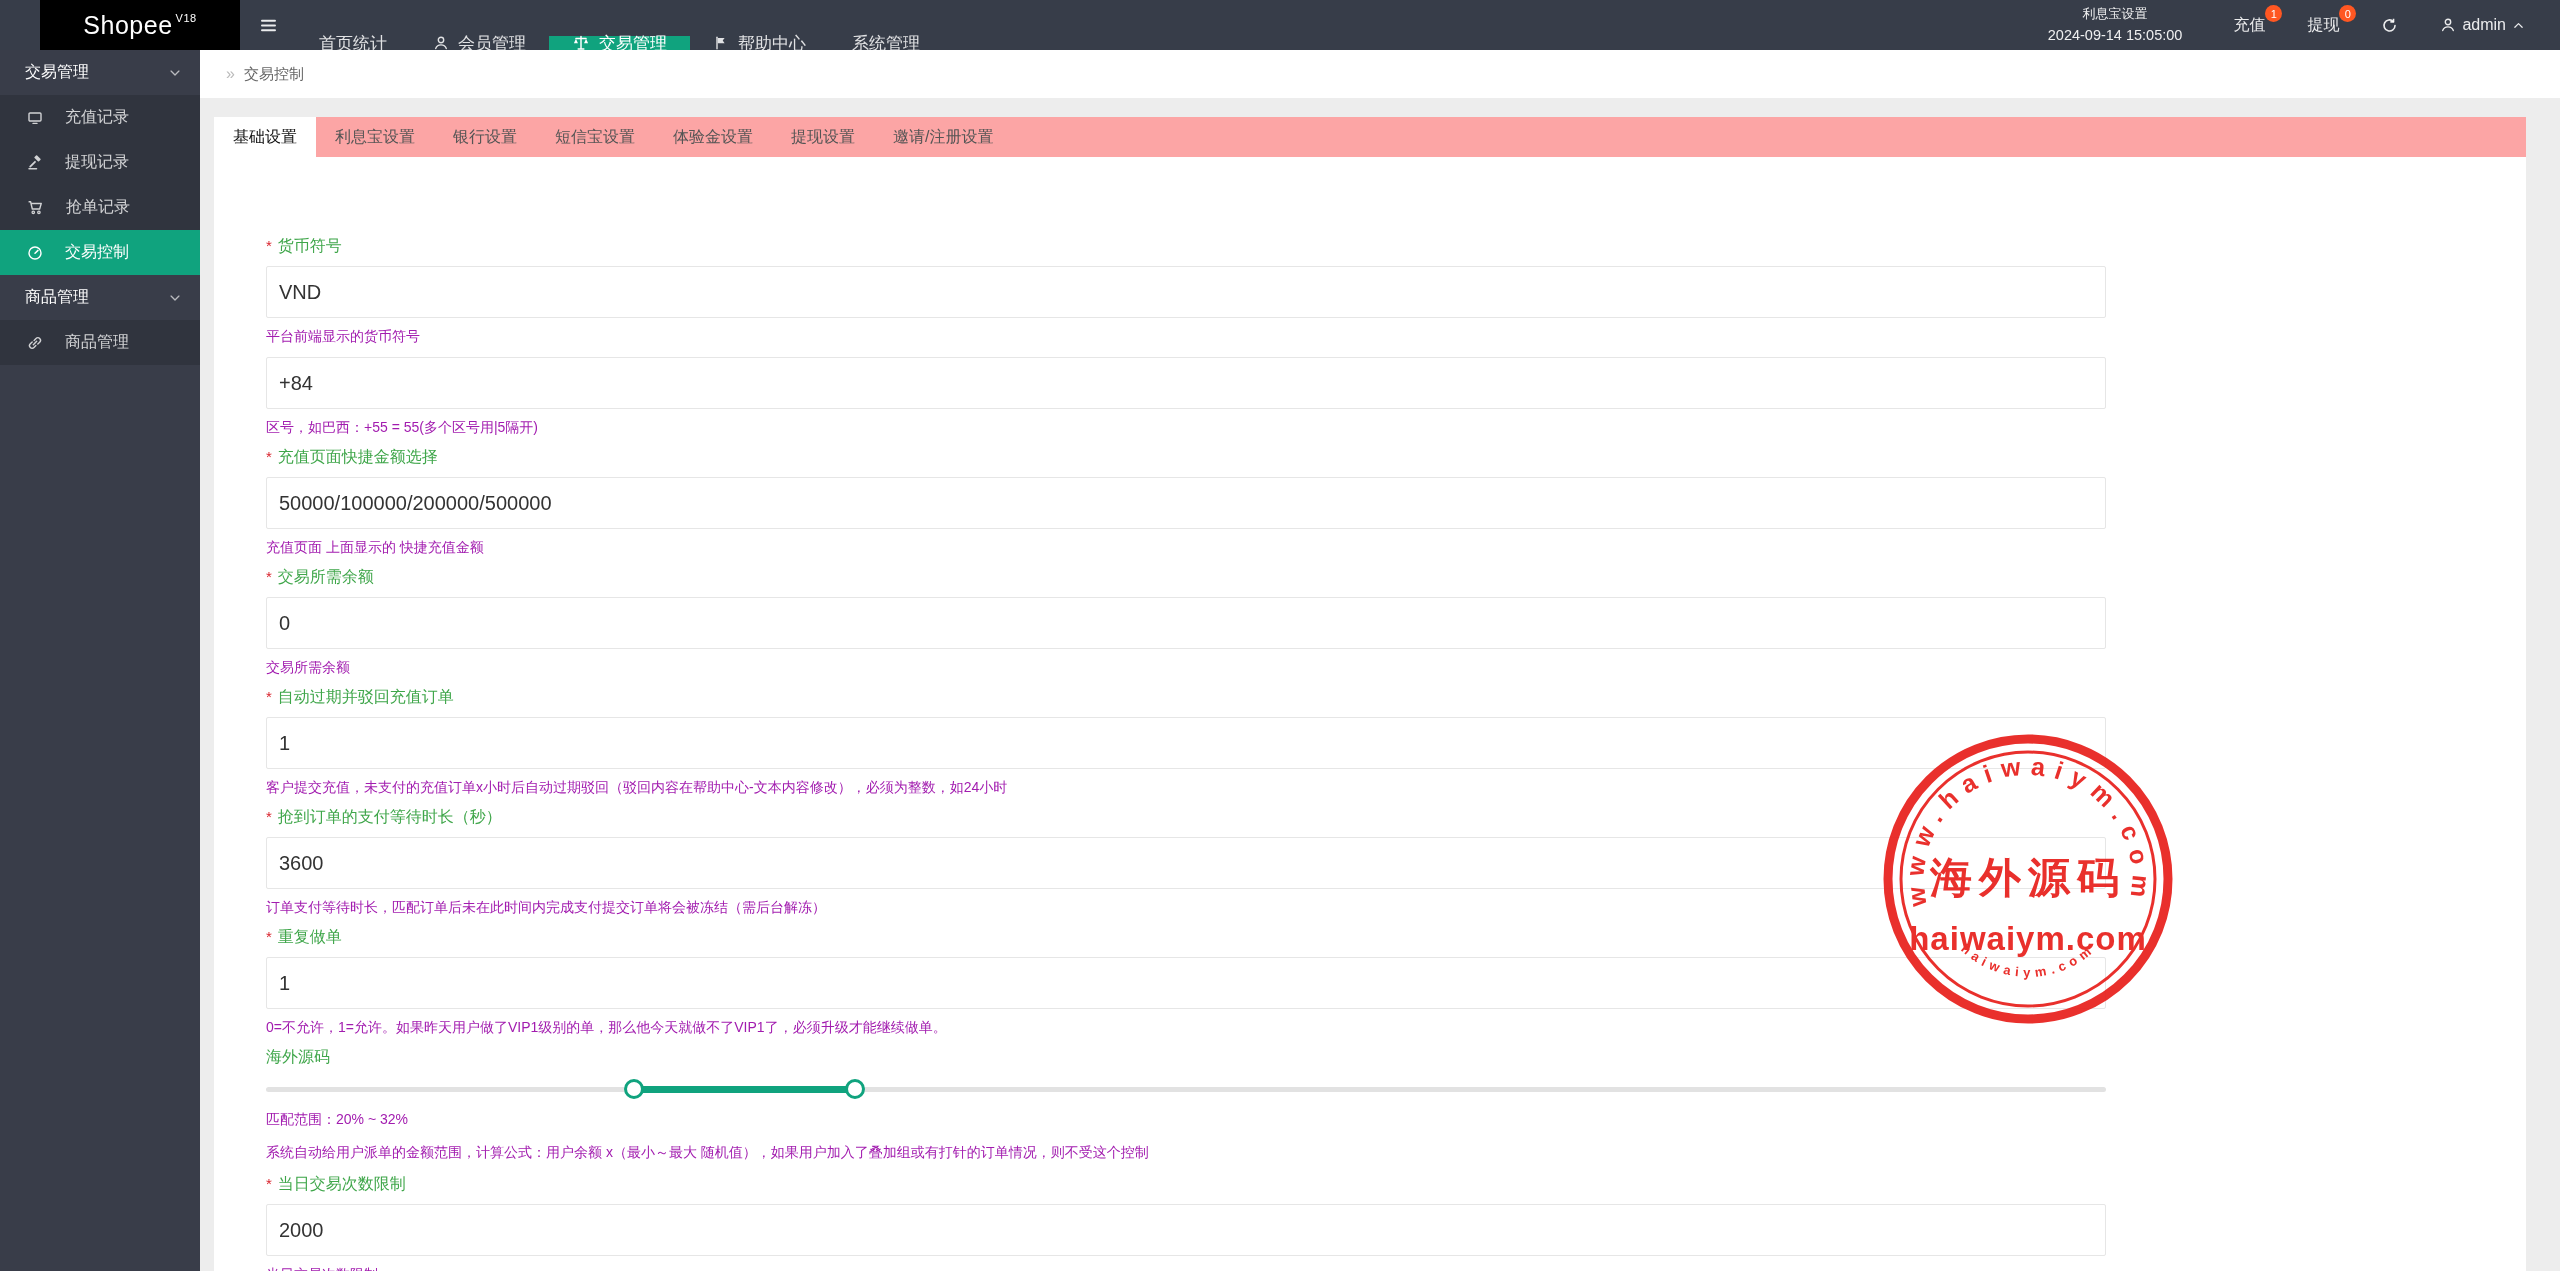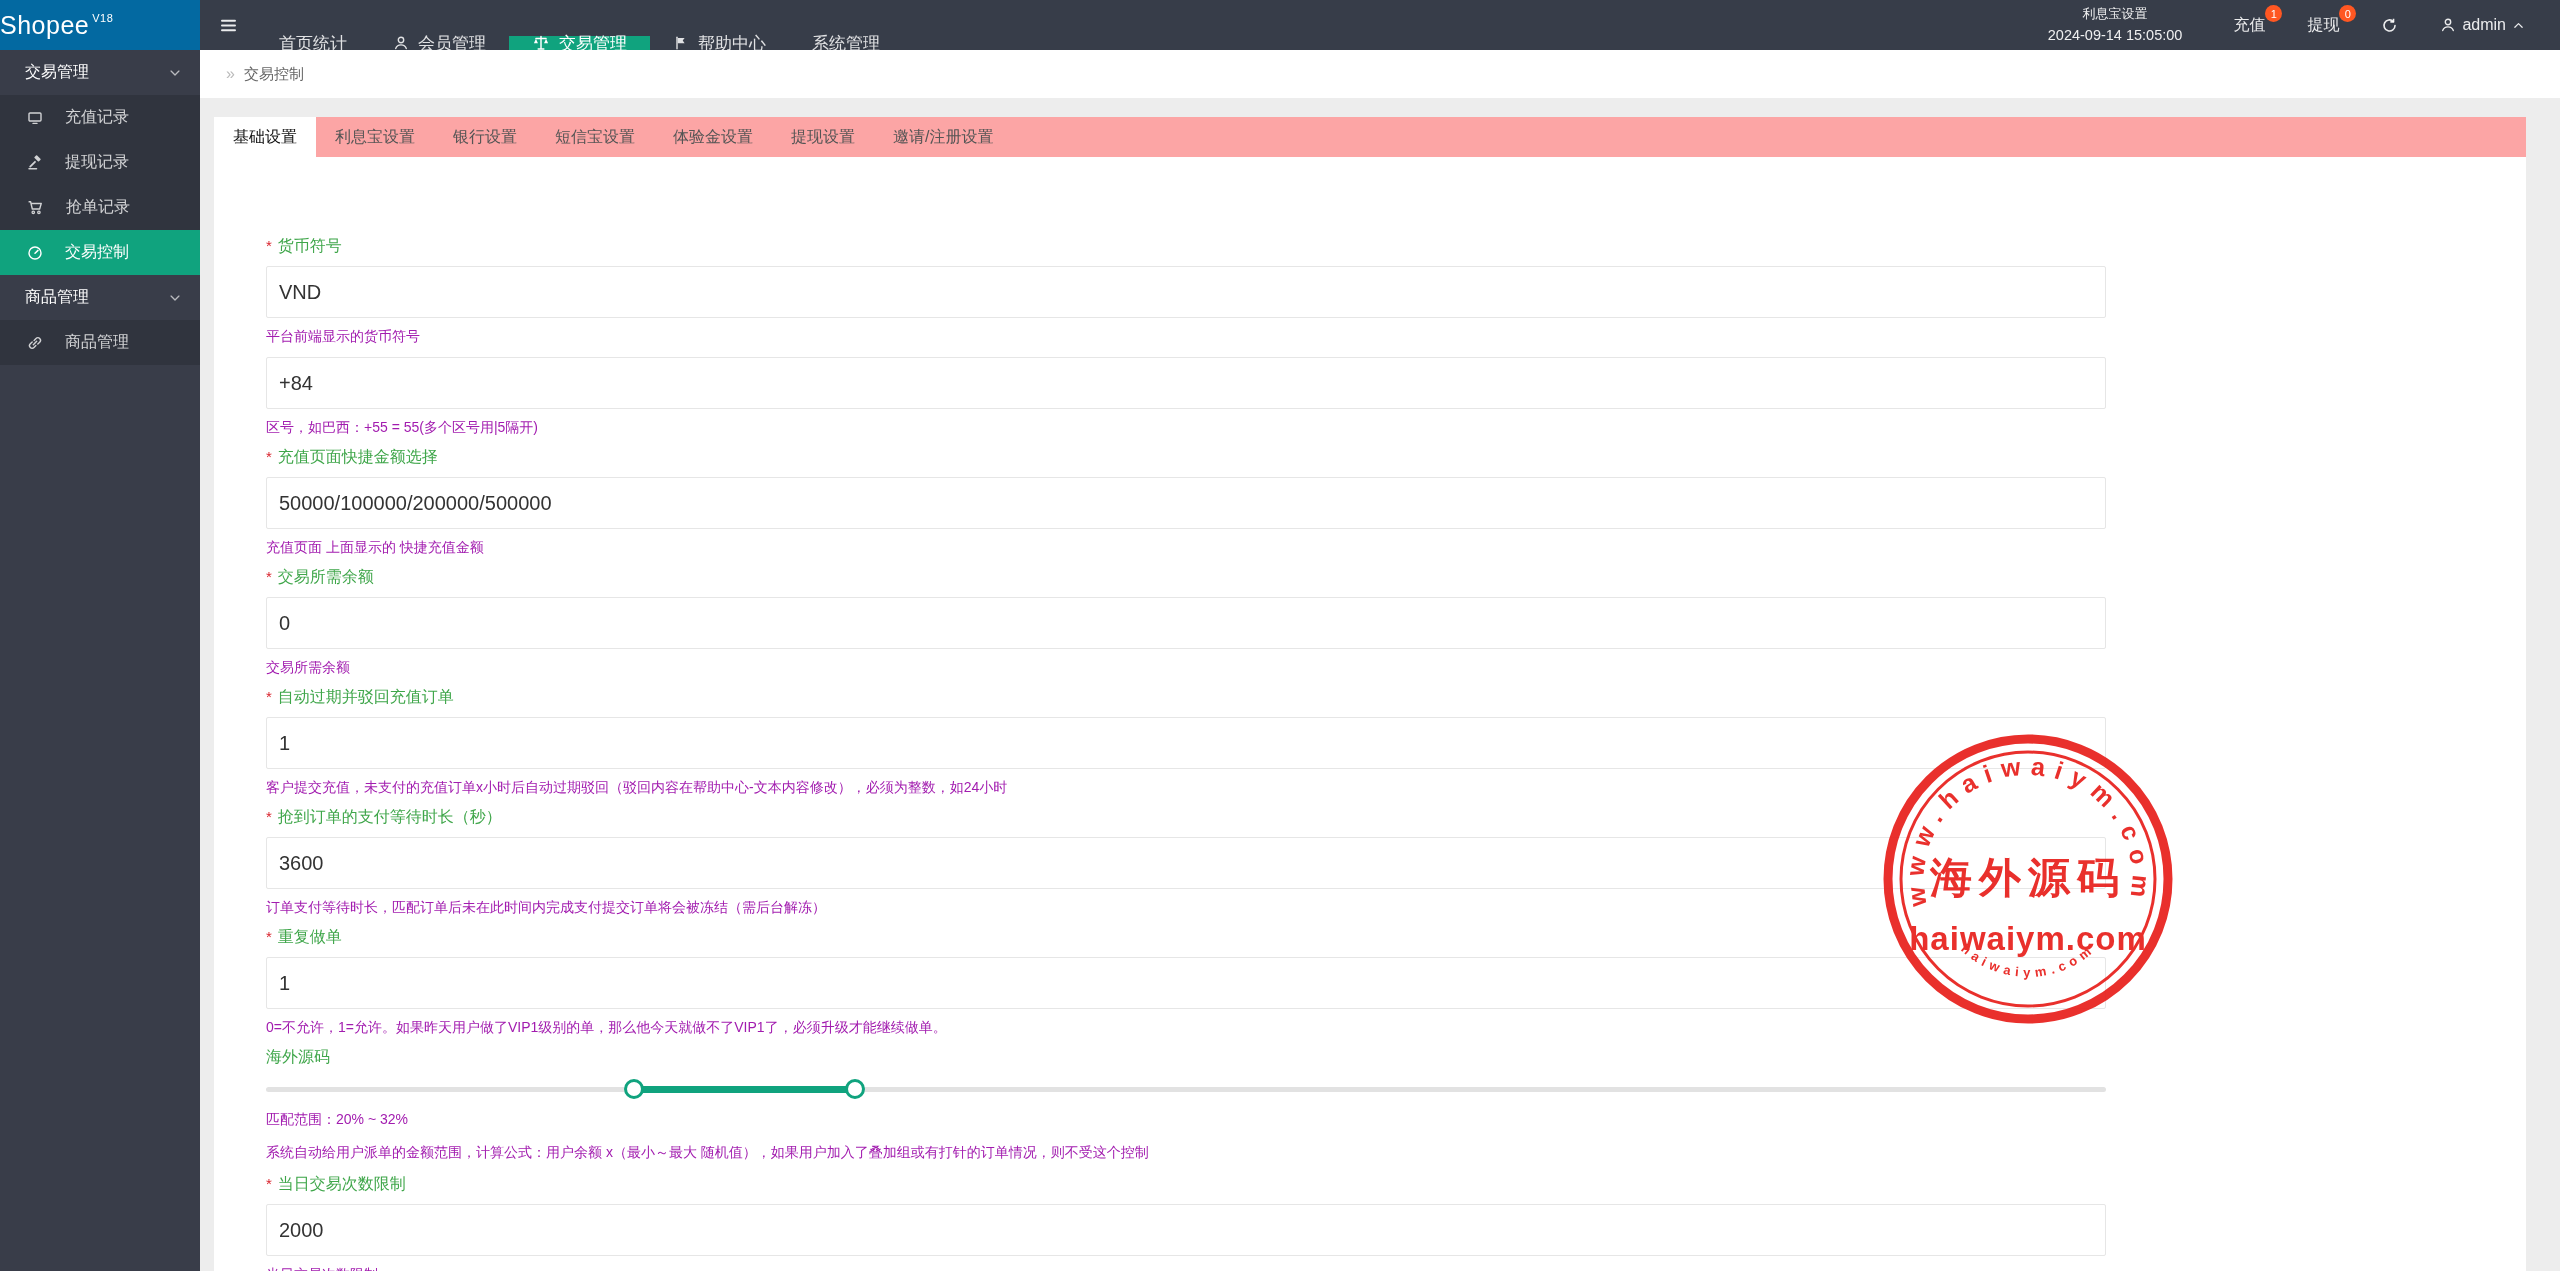--- a/index.html
+++ b/index.html
@@ -6,21 +6,21 @@
   body{
     width:2560px;height:1271px;position:relative;
     background:#ededed;
     font-family:"Liberation Sans","DejaVu Sans",sans-serif;
     -webkit-font-smoothing:antialiased;
   }
   .icon{display:inline-flex;align-items:center;justify-content:center;line-height:0;}
 
   
   .header{position:absolute;top:0;left:0;right:0;height:50px;background:#373d49;display:flex;align-items:stretch;color:#fff;z-index:20;}
-  .logo{width:200px;background:#0369a1;display:flex;align-items:center;font-size:25px;letter-spacing:.5px;color:#fff;cursor:default;}
+  .logo{width:200px;background:#000000;display:flex;align-items:center;justify-content:center;font-size:25px;letter-spacing:.5px;color:#fff;cursor:default;margin-left:40px;}
   .logo sup{font-size:11px;margin-left:3px;transform:translateY(-7px);}
   .hamburger{width:56px;display:flex;align-items:center;justify-content:center;cursor:pointer;color:rgba(255,255,255,.9);}
   .top-nav{display:flex;align-items:stretch;}
   .nav-item{display:flex;align-items:center;gap:9px;padding:0 23px;font-size:17px;color:rgba(255,255,255,.85);cursor:pointer;white-space:nowrap;margin-top:36px;}
   .nav-item.active{background:#10a37e;color:#fff;}
   .header-right{margin-left:auto;display:flex;align-items:center;padding-right:14px;}
   .time-block{text-align:center;line-height:1.55;margin-right:30px;color:rgba(255,255,255,.92);}
   .time-label{font-size:13px;}
   .time-value{font-size:14.5px;}
   .header-link{position:relative;display:flex;align-items:center;gap:6px;padding:0 21px;height:50px;font-size:16px;color:rgba(255,255,255,.9);cursor:pointer;}

